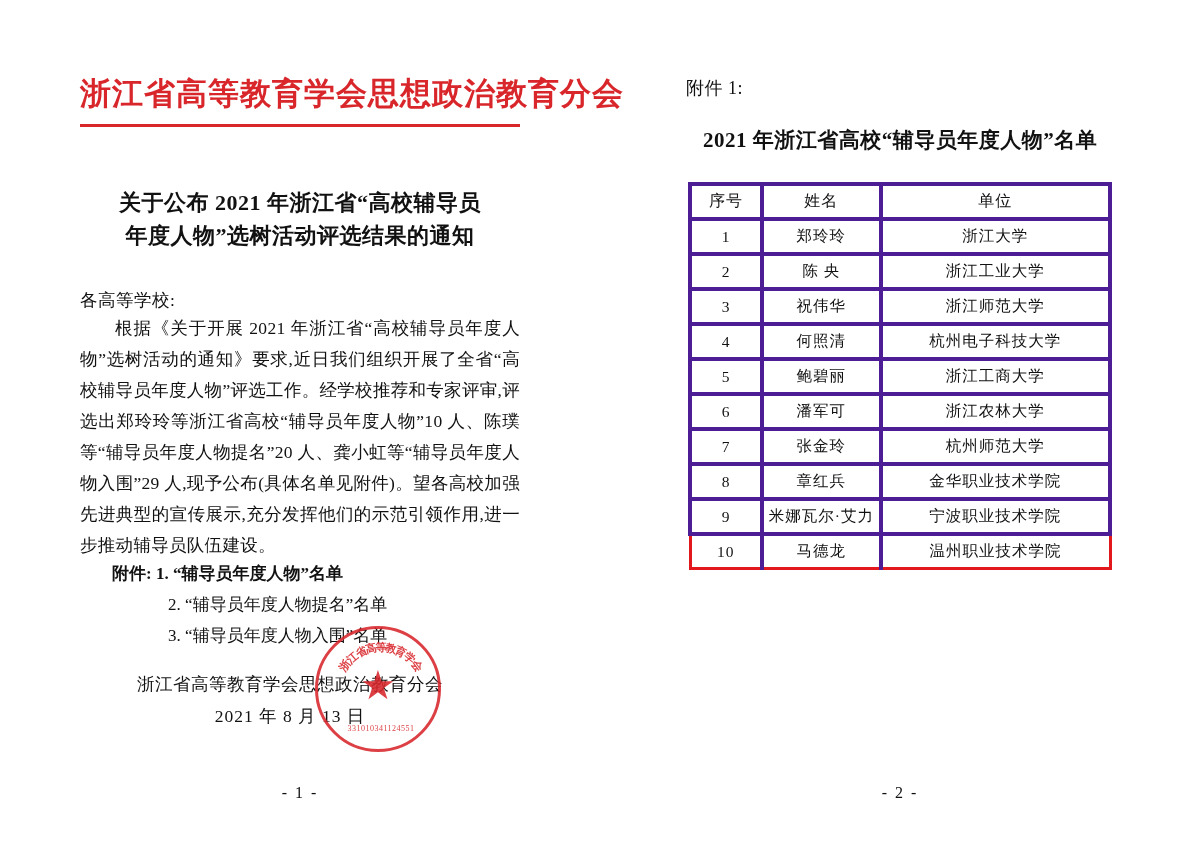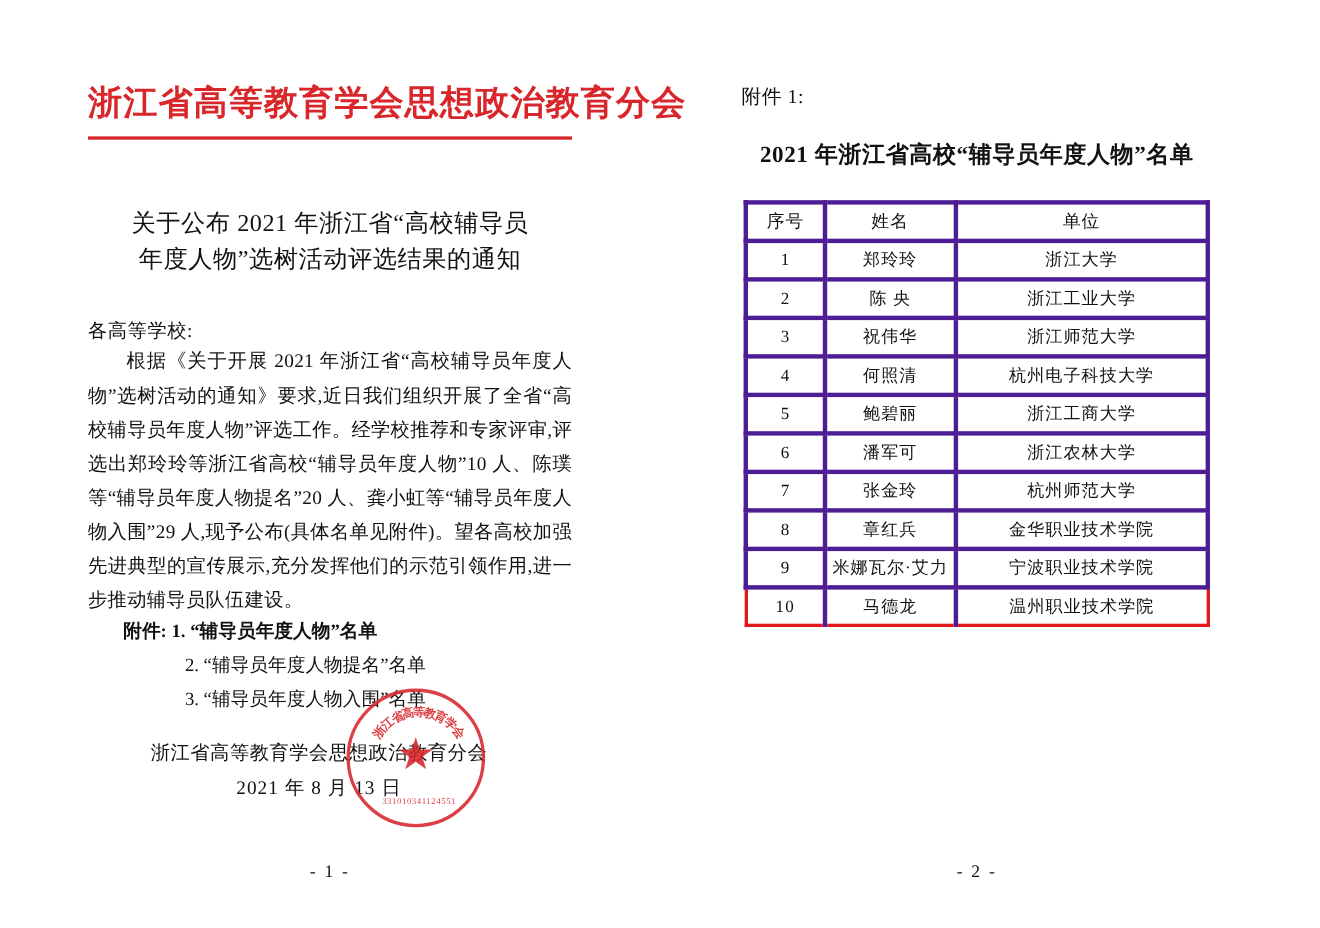--- a/index.html
+++ b/index.html
@@ -19,21 +19,21 @@
     position: absolute;
     top: 0;
     height: 844px;
     box-sizing: border-box;
   }
   .page-left {
     left: 0;
     width: 600px;
   }
   .page-right {
-    left: 588px;
+    left: 600px;
     width: 600px;
     font-family: Liberation Serif, serif;
   }
 
   
   .letterhead {
     position: absolute;
     left: 80px;
     top: 76px;
     width: 440px;
@@ -55,21 +55,21 @@
     width: 440px;
   }
 
   .doc-title {
     position: absolute;
     left: 80px;
     top: 186px;
     width: 440px;
     text-align: center;
     font-size: 22px;
-    font-weight: normal;
+    font-weight: bold;
     line-height: 1.5;
     letter-spacing: 0.5px;
   }
 
   .salutation {
     position: absolute;
     left: 80px;
     top: 288px;
     font-size: 17.5px;
     letter-spacing: 0.5px;

